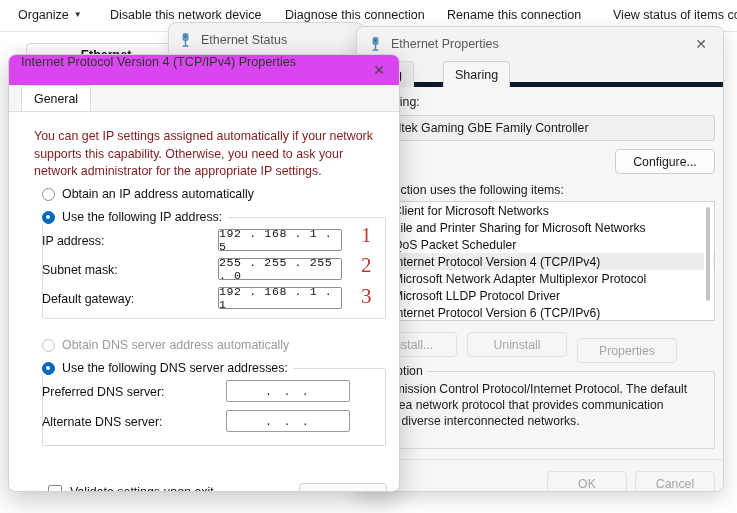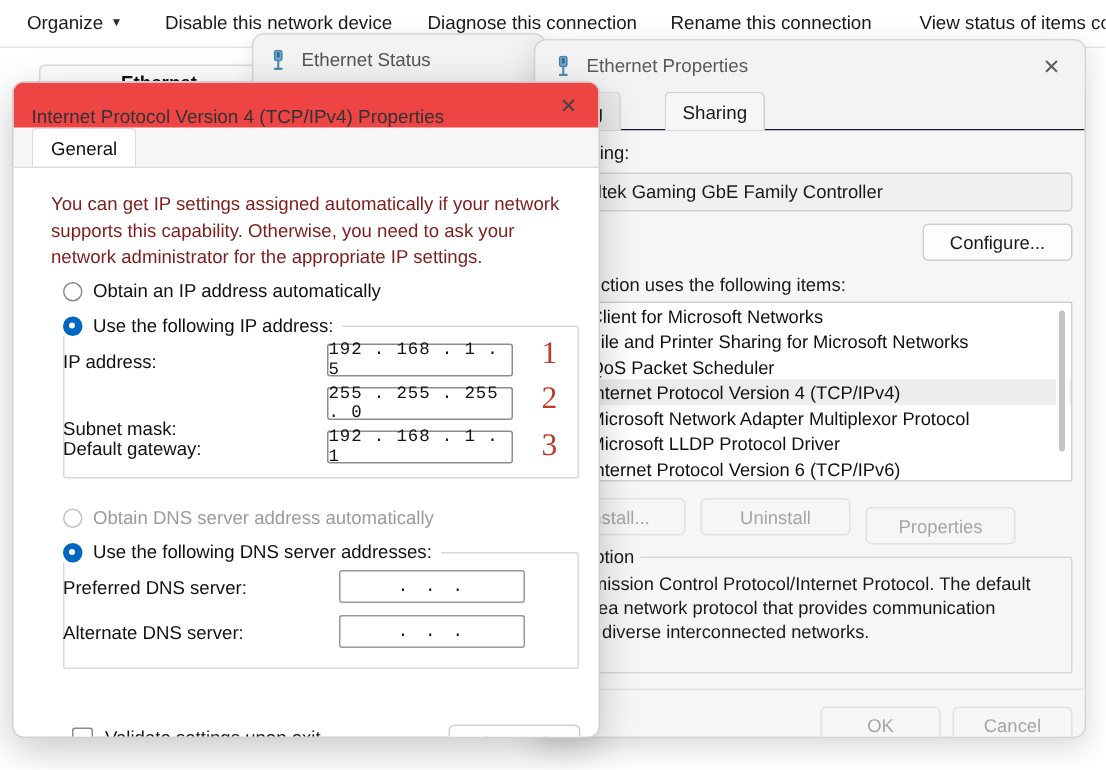--- a/index.html
+++ b/index.html
@@ -69,21 +69,21 @@
     display: flex; align-items: center; justify-content: center;
     color: #5c5c5c; font-size: 14px;
   }
 
   
   .plugicon { width: 13px; height: 15px; flex: 0 0 auto; }
 
   
   .tabstrip {
     position: absolute; left: 0; top: 34px; width: 100%; height: 26px;
-    border-bottom: 1px solid #0f172a;
+    border-bottom: 5px solid #0f172a;
   }
   .tab {
     position: absolute; top: 0; height: 26px; padding: 0 11px;
     display: flex; align-items: center; font-size: 12.5px; color: #1a1a1a;
     border: 1px solid #d9d9d9; border-bottom: none;
     background: #eaeaea; border-radius: 4px 4px 0 0;
   }
   .tab.active { background: #f6f6f6; border-color: #d0d0d0; }
 
   .props-body { position: absolute; left: 0; top: 60px; right: 0; bottom: 0; background: #f6f6f6; }
@@ -138,22 +138,22 @@
   .win-ipv4 {
     position: absolute; left: 8px; top: 54px; width: 392px; height: 438px;
     background: #f6f6f6;
     border: 1px solid #d0d0d0;
     border-radius: 8px;
     box-shadow: 0 8px 26px rgba(0,0,0,0.22);
     overflow: hidden;
   }
   .win-ipv4 .titlebar {
     position: absolute; left: 0; top: 0; width: 100%; height: 30px;
-    display: flex; align-items: flex-end; padding-left: 12px;
-    background: #ef4444;
+    display: flex; align-items: flex-start; padding-left: 12px;
+    background: #d946ef;
   }
   .win-ipv4 .title-text { font-size: 12.6px; color: #333; white-space: nowrap; }
   .ipv4-close {
     position: absolute; right: 0; top: 0; width: 40px; height: 30px;
     display: flex; align-items: center; justify-content: center;
     color: #444; font-size: 14px;
   }
 
   .ipv4-tabstrip { position: absolute; left: 0; top: 30px; width: 100%; height: 26px; }
   .ipv4-tab {
@@ -376,21 +376,21 @@
       <div class="group" style="left:33px; top:105px; width:344px; height:102px;"></div>
       <div class="radio-row" style="left:33px; top:98px; background:#fff; padding-right:6px;">
         <span class="radio checked"></span>
         <span>Use the following IP address:</span>
       </div>
 
       <div class="field-label" style="left:33px; top:122px;">IP address:</div>
       <div class="ipfield" style="left:209px; top:117px;">192 . 168 .  1  .  5</div>
       <div class="annot" style="left:352px; top:111px;">1</div>
 
-      <div class="field-label" style="left:33px; top:151px;margin-top:16px;">Subnet mask:</div>
+      <div class="field-label" style="left:33px; top:151px;">Subnet mask:</div>
       <div class="ipfield" style="left:209px; top:146px;">255 . 255 . 255 .  0</div>
       <div class="annot" style="left:352px; top:141px;">2</div>
 
       <div class="field-label" style="left:33px; top:180px;">Default gateway:</div>
       <div class="ipfield" style="left:209px; top:175px;">192 . 168 .  1  .  1</div>
       <div class="annot" style="left:352px; top:172px;">3</div>
 
       <div class="radio-row dim" style="left:33px; top:226px;">
         <span class="radio dimmed"></span>
         <span>Obtain DNS server address automatically</span>

